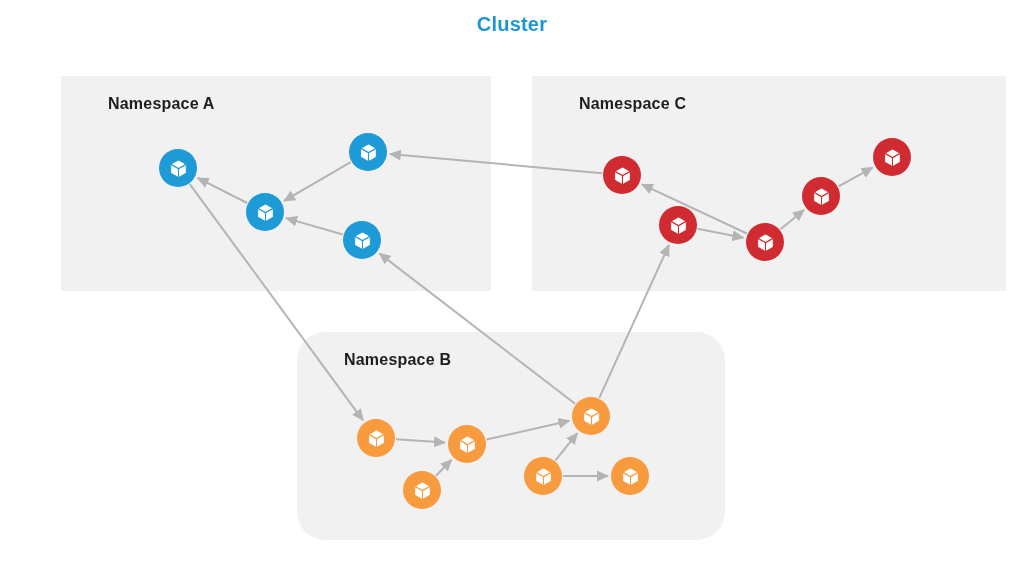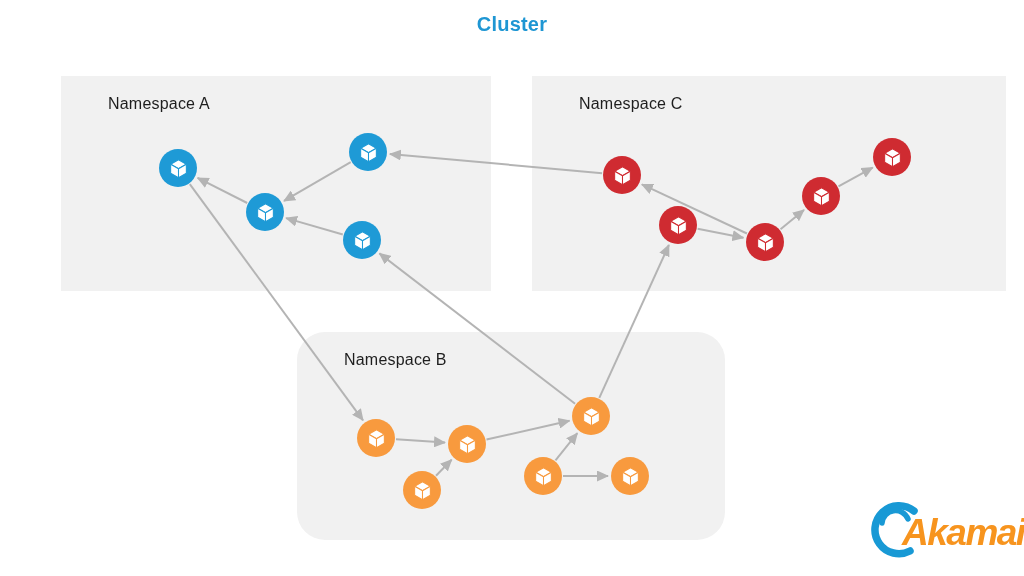--- a/index.html
+++ b/index.html
@@ -7,21 +7,21 @@
     position:relative;width:1024px;height:576px;background:#ffffff;overflow:hidden;
     font-family:"Liberation Sans",sans-serif;
   }
   .diagram-title{
     position:absolute;top:13px;left:0;width:1024px;text-align:center;
     font-size:20px;font-weight:700;color:#1e96d3;letter-spacing:.2px;
   }
   .ns-box{position:absolute;background:#f1f1f1;}
   .ns-label{
     position:absolute;left:47px;top:19px;
-    font-size:16px;font-weight:400;color:#1e1e1e;letter-spacing:.2px;
+    font-size:16px;font-weight:700;color:#1e1e1e;letter-spacing:.2px;
   }
   #edges{position:absolute;left:0;top:0;z-index:2;}
   .node{
     position:absolute;width:38px;height:38px;border-radius:50%;
     display:flex;align-items:center;justify-content:center;z-index:3;
   }
   .logo{position:absolute;left:864px;top:494px;width:150px;height:70px;z-index:4;}
   .logo-mark{position:absolute;left:0;top:2px;}
   .logo-text{
     position:absolute;left:38px;top:18px;
@@ -203,20 +203,13 @@
         <svg viewBox="0 0 24 24" width="23" height="23">
           <g fill="#ffffff" stroke="#cf2b31" stroke-width="1.1" stroke-linejoin="round">
             <polygon points="12,2.8 20.2,7.5 12,12.2 3.8,7.5"></polygon>
             <polygon points="3.8,7.5 12,12.2 12,21.6 3.8,16.9"></polygon>
             <polygon points="20.2,7.5 12,12.2 12,21.6 20.2,16.9"></polygon>
           </g>
         </svg>
       </div>
     </div>
 
-  <div class="logo">
-    <svg class="logo-mark" width="58" height="64" viewBox="0 0 58 64">
-      <path d="M 50 15 A 24 24 0 1 0 46 55" fill="none" stroke="#1899d5" stroke-width="7.5" stroke-linecap="round"></path>
-      <path d="M 44 23 A 13.5 13.5 0 0 0 18 27" fill="none" stroke="#1899d5" stroke-width="5.5" stroke-linecap="round"></path>
-    </svg>
-    <span class="logo-text">Akamai</span>
-  </div>
 </div>
 
 </body></html>

